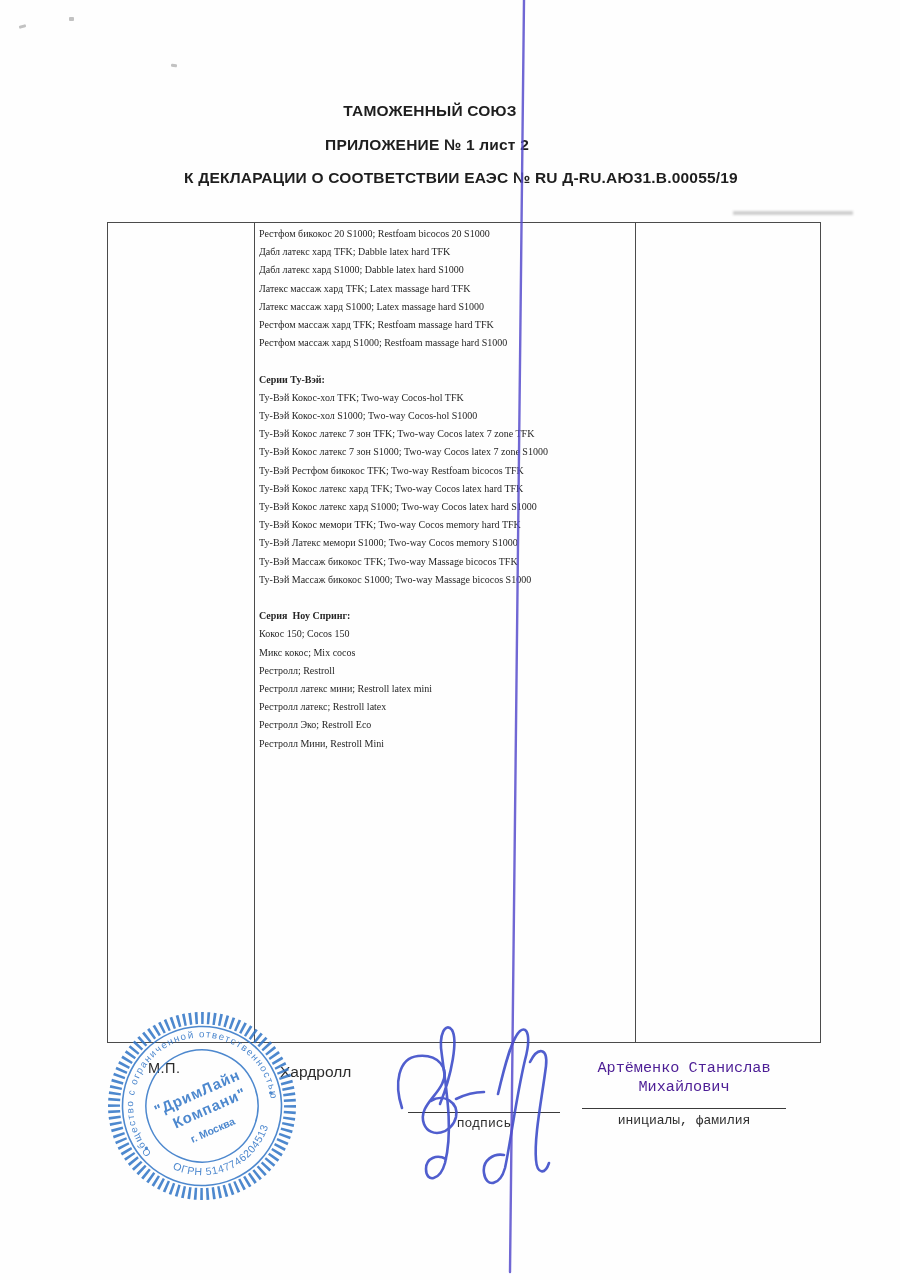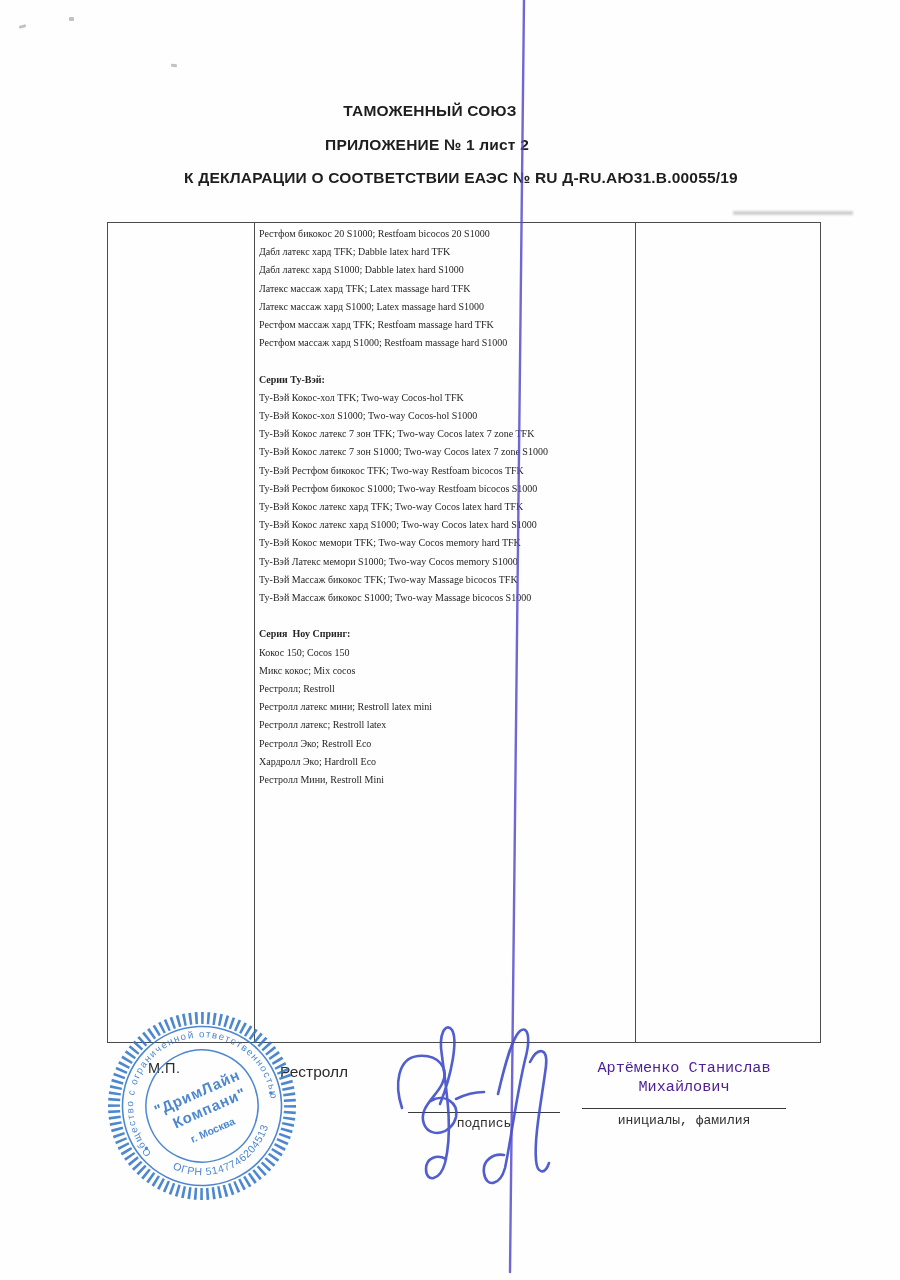--- a/index.html
+++ b/index.html
@@ -69,42 +69,40 @@
         <div class="cell-line">Латекс массаж хард S1000; Latex massage hard S1000</div>
         <div class="cell-line">Рестфом массаж хард TFK; Restfoam massage hard TFK</div>
         <div class="cell-line">Рестфом массаж хард S1000; Restfoam massage hard S1000</div>
         <div class="cell-line spacer"></div>
         <div class="cell-line bold">Серии Ту-Вэй:</div>
         <div class="cell-line">Ту-Вэй Кокос-хол TFK; Two-way Cocos-hol TFK</div>
         <div class="cell-line">Ту-Вэй Кокос-хол S1000; Two-way Cocos-hol S1000</div>
         <div class="cell-line">Ту-Вэй Кокос латекс 7 зон TFK; Two-way Cocos latex 7 zone TFK</div>
         <div class="cell-line">Ту-Вэй Кокос латекс 7 зон S1000; Two-way Cocos latex 7 zone S1000</div>
         <div class="cell-line">Ту-Вэй Рестфом бикокос TFK; Two-way Restfoam bicocos TFK</div>
-        <div class="cell-line">Ту-Вэй Рестфом бикокос S1000; Two-way Restfoam bicocos S1000</div>
         <div class="cell-line">Ту-Вэй Кокос латекс хард TFK; Two-way Cocos latex hard TFK</div>
         <div class="cell-line">Ту-Вэй Кокос латекс хард S1000; Two-way Cocos latex hard S1000</div>
         <div class="cell-line">Ту-Вэй Кокос мемори TFK; Two-way Cocos memory hard TFK</div>
         <div class="cell-line">Ту-Вэй Латекс мемори S1000; Two-way Cocos memory S1000</div>
         <div class="cell-line">Ту-Вэй Массаж бикокос TFK; Two-way Massage bicocos TFK</div>
         <div class="cell-line">Ту-Вэй Массаж бикокос S1000; Two-way Massage bicocos S1000</div>
         <div class="cell-line spacer"></div>
         <div class="cell-line bold">Серия  Ноу Спринг:</div>
         <div class="cell-line">Кокос 150; Cocos 150</div>
         <div class="cell-line">Микс кокос; Mix cocos</div>
         <div class="cell-line">Рестролл; Restroll</div>
         <div class="cell-line">Рестролл латекс мини; Restroll latex mini</div>
         <div class="cell-line">Рестролл латекс; Restroll latex</div>
         <div class="cell-line">Рестролл Эко; Restroll Eco</div>
-        <div class="cell-line">Хардролл Эко; Hardroll Eco</div>
         <div class="cell-line">Рестролл Мини, Restroll Mini</div>
       </div>
   </div>
 
   <div class="ftext" style="left:148px;top:1060px;font-size:14.5px;letter-spacing:.5px;">М.П.</div>
-  <div class="ftext" style="left:280px;top:1063px;font-size:15.5px;">Рестролл</div>
+  <div class="ftext" style="left:280px;top:1063px;font-size:15.5px;">Хардролл</div>
 
   <div class="rule" style="left:408px;top:1112px;width:152px;"></div>
   <div class="caption" style="left:408px;top:1116px;width:152px;font-size:13px;">подпись</div>
 
   <div class="name-block">
     <div>Артёменко Станислав</div>
     <div>Михайлович</div>
   </div>
   <div class="rule" style="left:582px;top:1108px;width:204px;"></div>
   <div class="caption" style="left:582px;top:1113px;width:204px;font-size:13px;">инициалы, фамилия</div>

